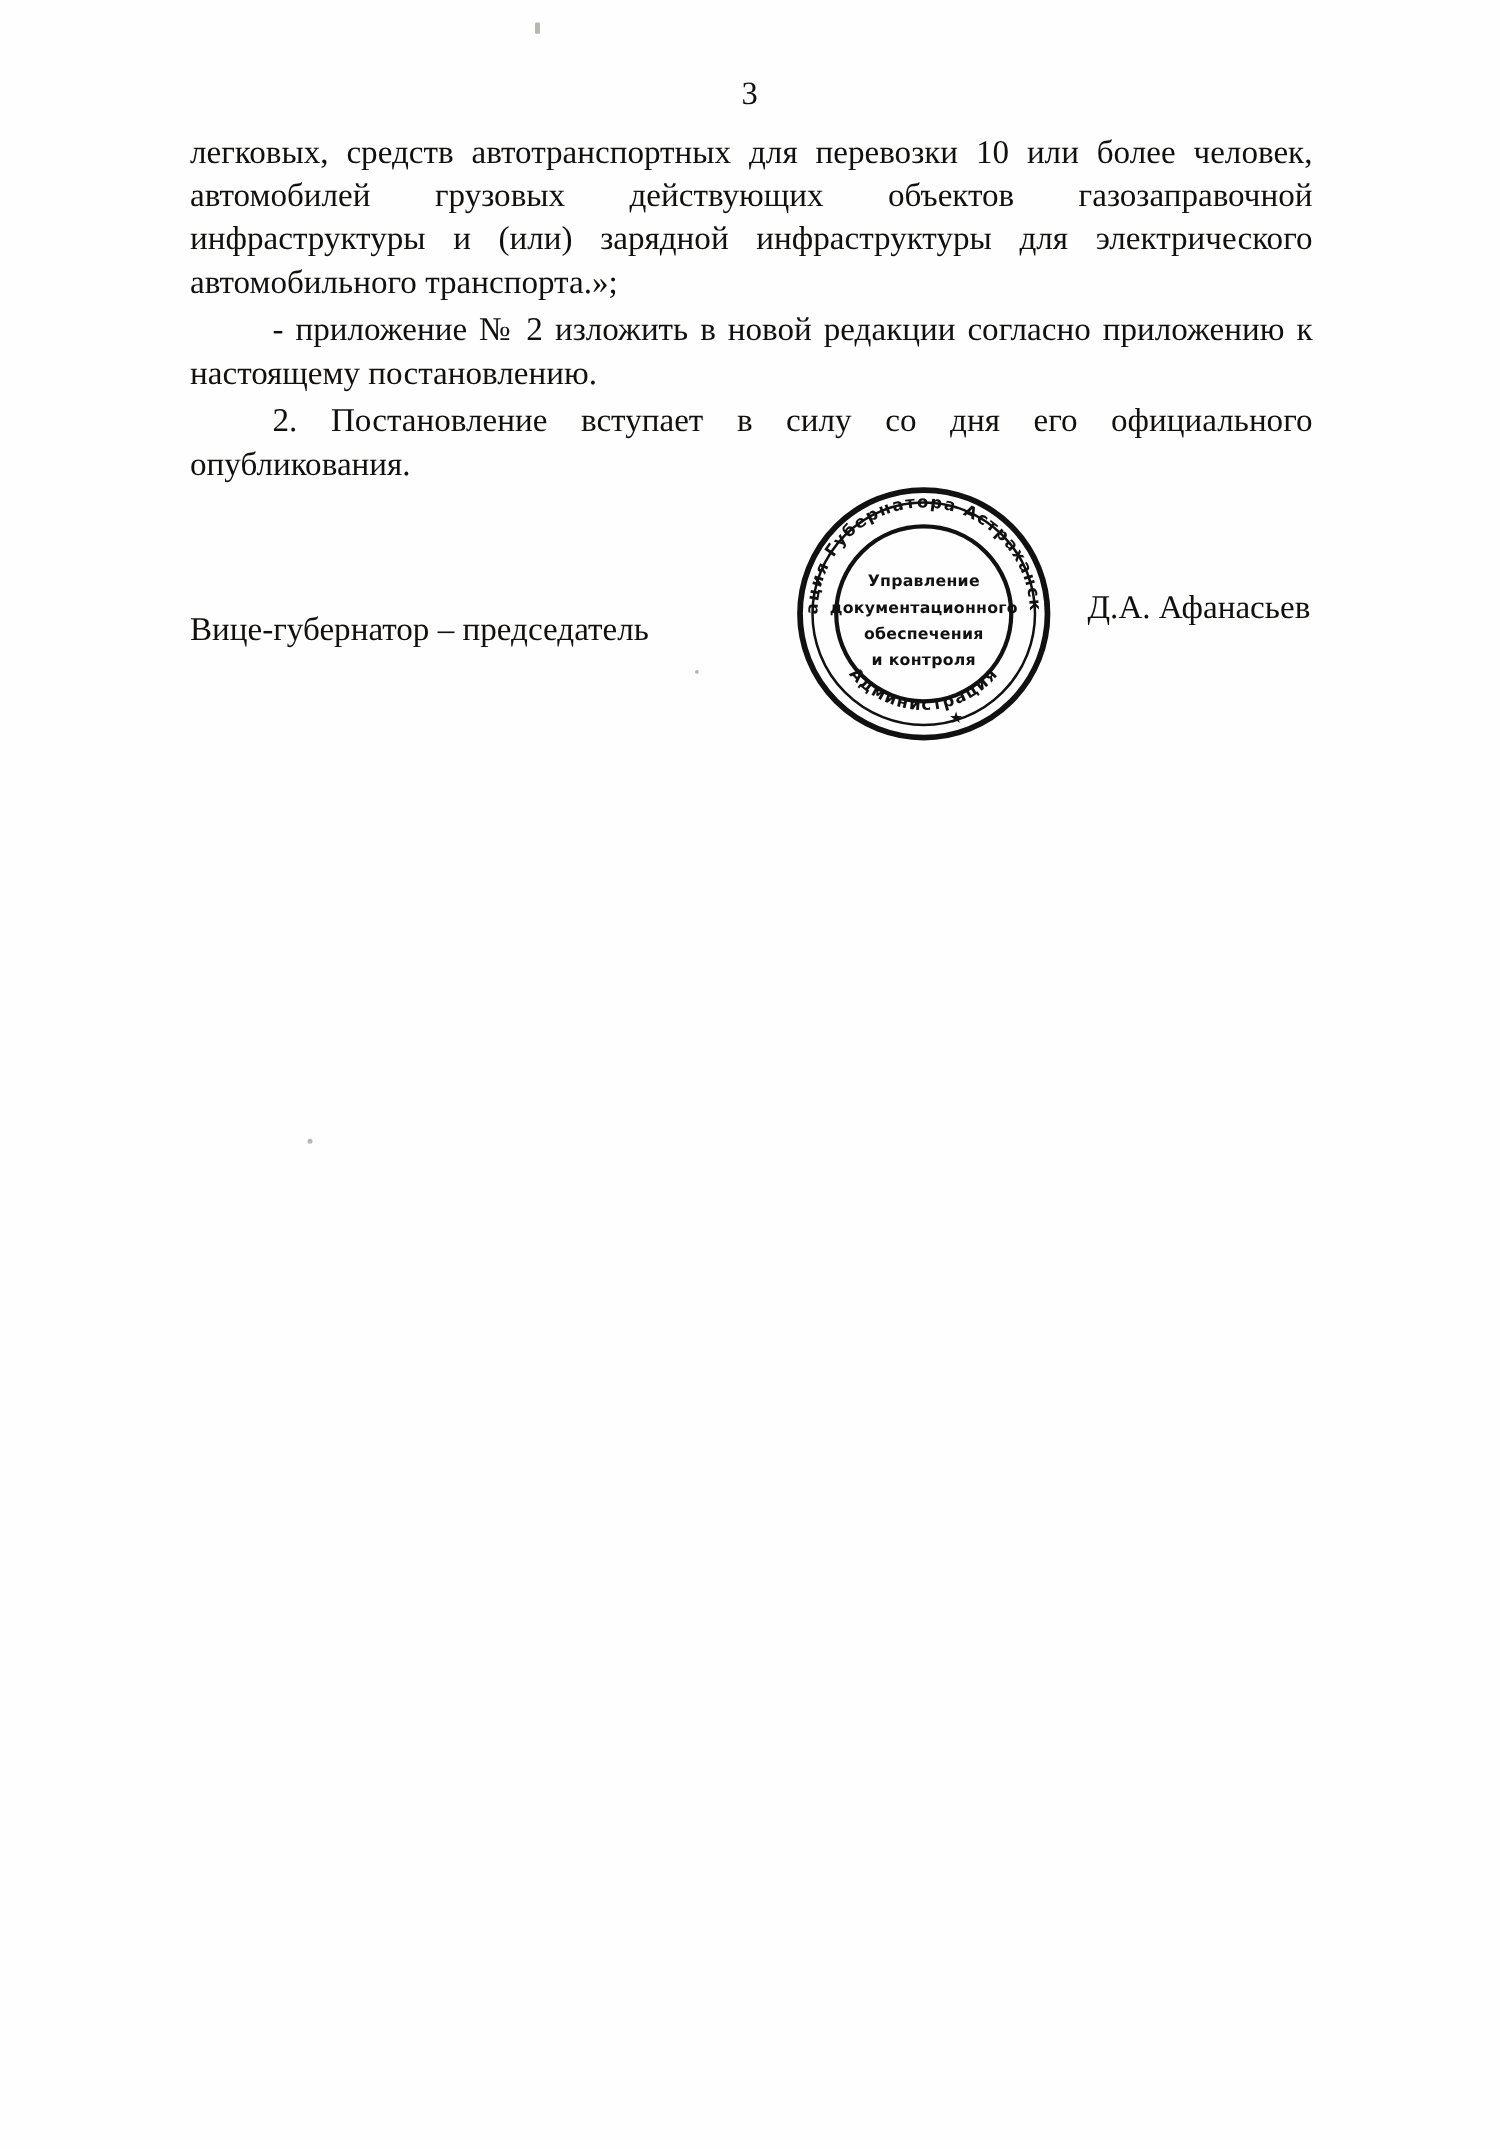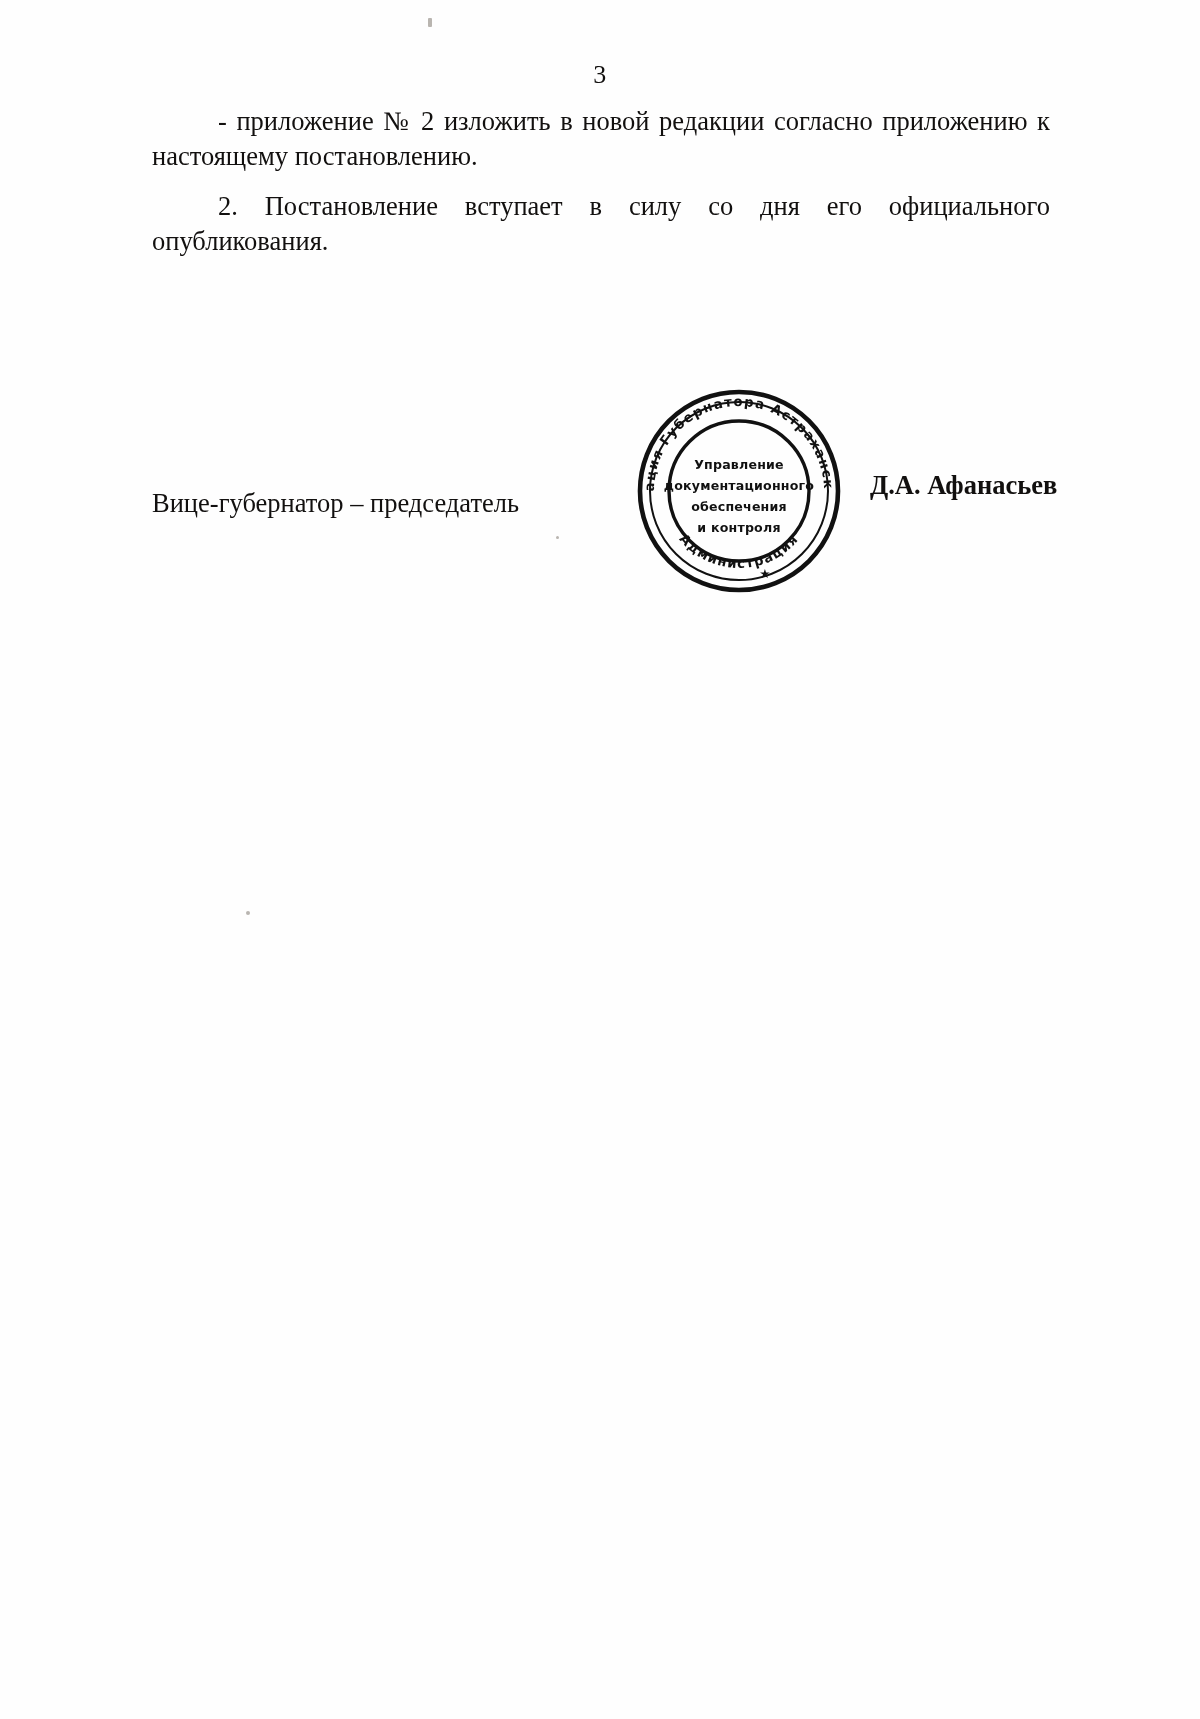--- a/index.html
+++ b/index.html
@@ -49,21 +49,21 @@
   }
 
   .para {
     font-size: 26.5px;
     line-height: 34.5px;
     text-align: justify;
     text-justify: inter-word;
     margin: 0;
     hyphens: manual;
   }
-  .para + .para { margin-top: 16px; }
+  .para + .para { margin-top: 4px; }
   .indent { text-indent: 66px; }
 
   .sig-block {
     position: absolute;
     left: 152px;
     top: 462px;
     width: 900px;
   }
   .sig-line {
     font-size: 26.5px;
@@ -71,21 +71,20 @@
     white-space: nowrap;
     margin-top: 24px;
   }
   .sig-name {
     position: absolute;
     left: 870px;
     top: 468px;
     font-size: 26.5px;
     line-height: 34px;
     white-space: nowrap;
-    font-weight: bold;
   }
 
   
   .seal {
     position: absolute;
     left: 636px;
     top: 388px;
     width: 206px;
     height: 206px;
   }
@@ -107,20 +106,21 @@
 
 <div class="page">
 
   <div class="speck" style="left:428px;top:18px;width:4px;height:9px;border-radius:1px;"></div>
   <div class="speck" style="left:246px;top:911px;width:4px;height:4px;"></div>
   <div class="speck" style="left:556px;top:536px;width:3px;height:3px;"></div>
 
   <div class="page-number">3</div>
 
   <div class="body-block">
+    <p class="para">легковых, средств автотранспортных для перевозки 10 или более человек, автомобилей грузовых действующих объектов газозаправочной инфраструктуры и (или) зарядной инфраструктуры для электрического автомобильного транспорта.»;</p>
     <p class="para indent">- приложение № 2 изложить в новой редакции согласно приложению к настоящему постановлению.</p>
     <p class="para indent">2. Постановление вступает в силу со дня его официального опубликования.</p>
   </div>
 
   <div class="sig-block">
     <div class="sig-line">Вице-губернатор – председатель</div>
   </div>
 
   <div class="sig-name">Д.А. Афанасьев</div>
 

